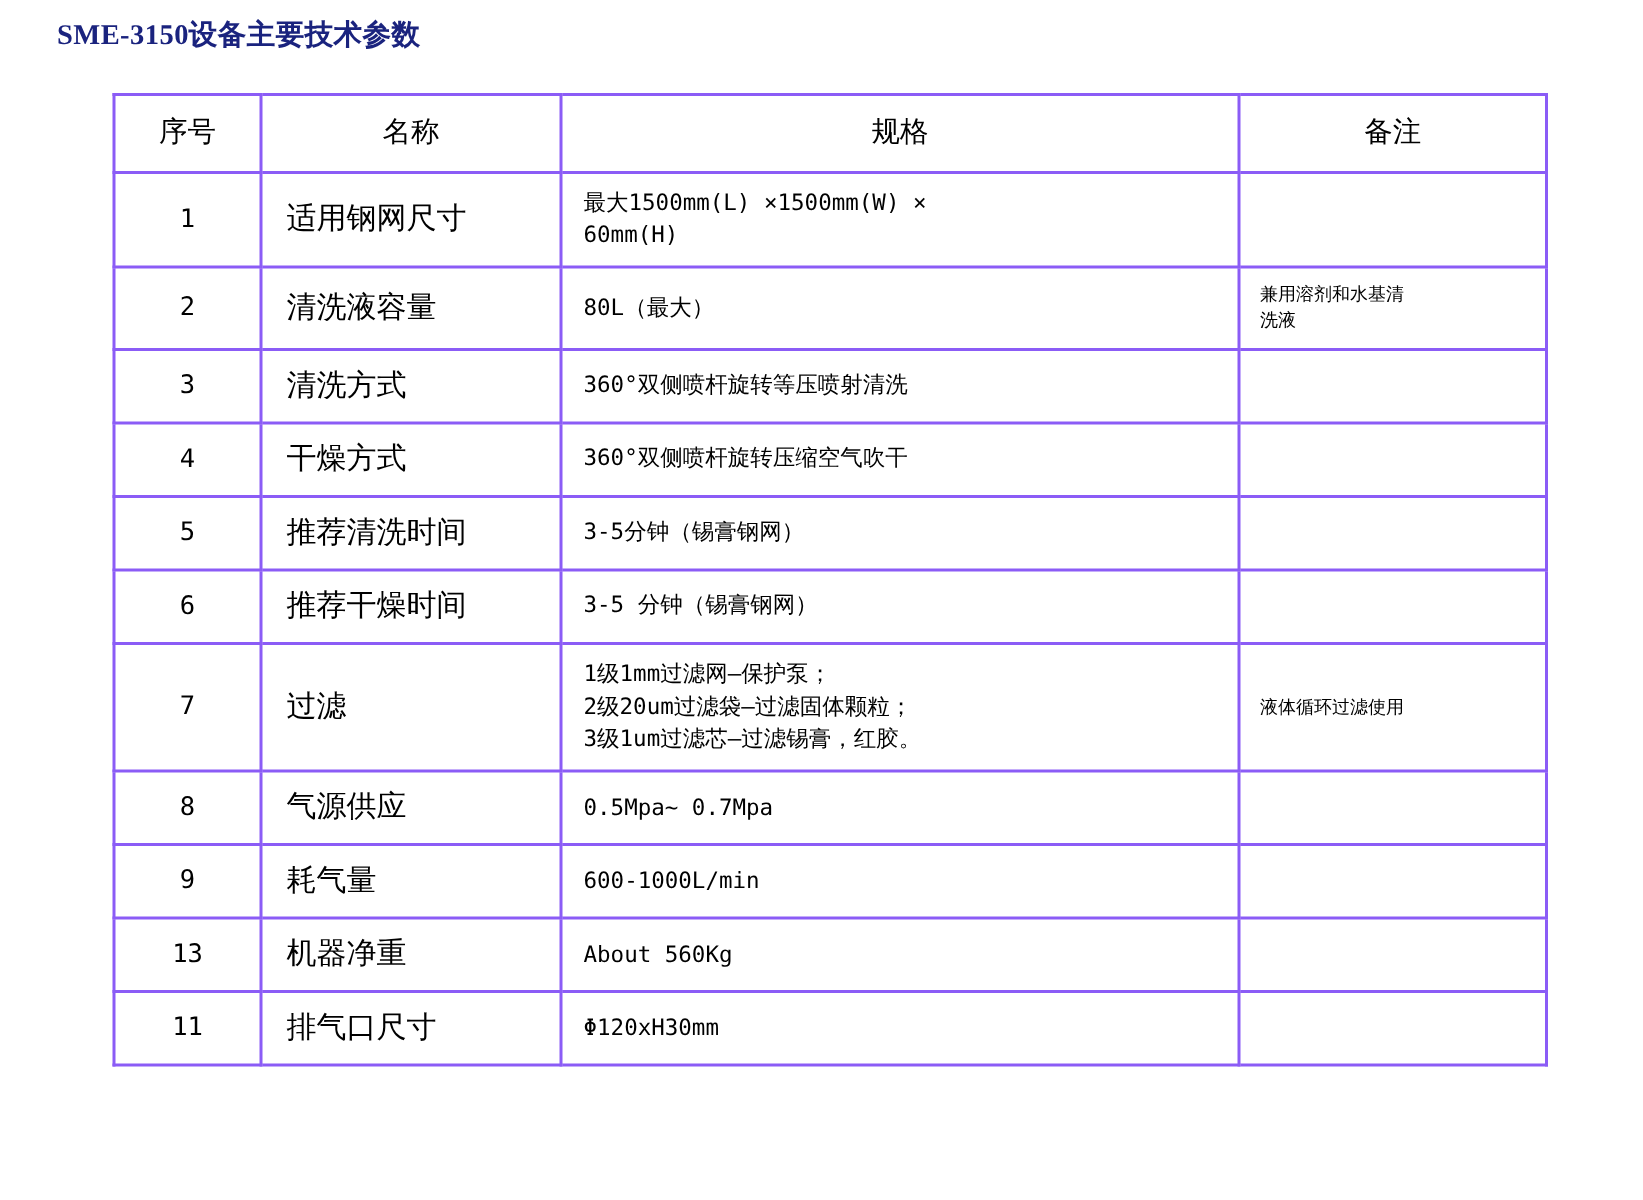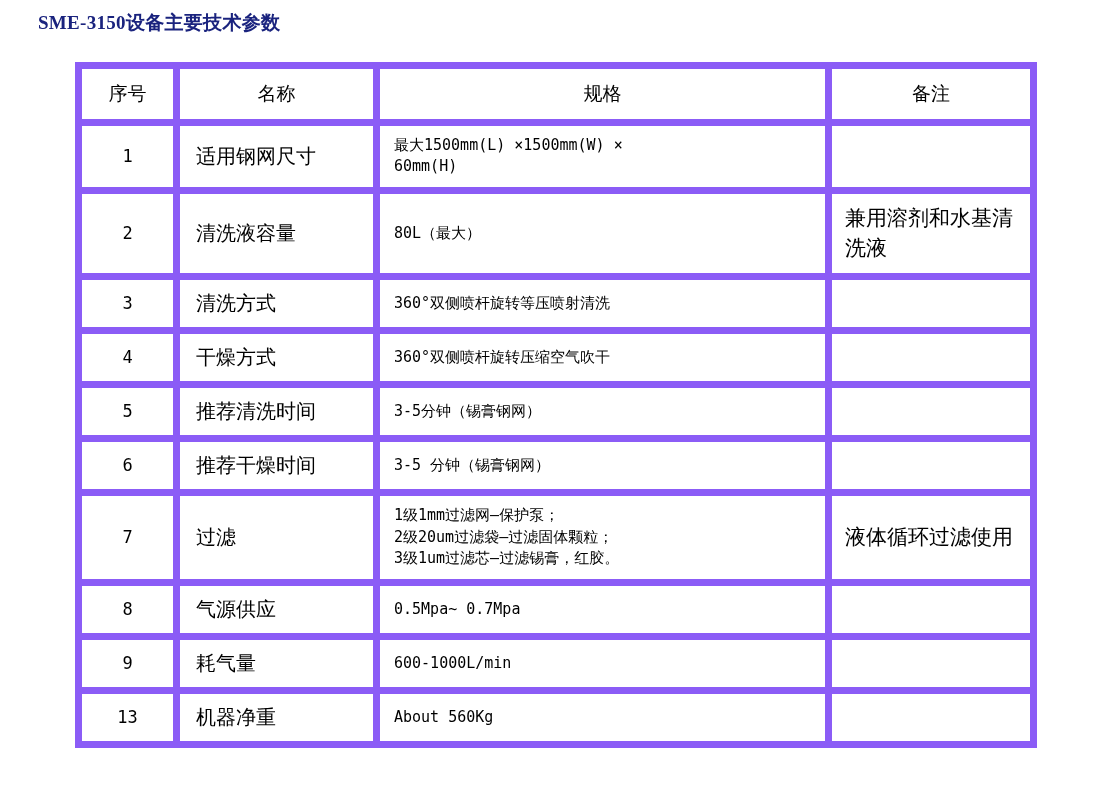--- a/index.html
+++ b/index.html
@@ -32,21 +32,21 @@
   }
   table.spec-table {
     position: absolute;
     left: 75px;
     top: 62px;
     width: 955px;
     border-collapse: collapse;
     table-layout: fixed;
   }
   table.spec-table td, table.spec-table th {
-    border: 7px solid #8b5cf6;
+    border: 2px solid #8b5cf6;
     padding: 0;
     vertical-align: middle;
     font-weight: normal;
   }
   .col-no    { width: 98px; }
   .col-name  { width: 200px; }
   .col-spec  { width: 452px; }
   .col-remark{ width: 205px; }
 
   th .cellpad {
@@ -72,21 +72,21 @@
   }
   td.c-spec .cellpad {
     text-align: left;
     font-family: "DejaVu Sans Mono", monospace;
     font-size: 15px;
     padding-left: 14px;
   }
   td.c-remark .cellpad {
     text-align: left;
     font-family: Liberation Serif, serif;
-    font-size: 21px;
+    font-size: 12px;
     padding-left: 13px;
   }
   .ln { display: block; }
 </style>
 </head>
 <body>
 
 <div class="page">
 
   <div class="doc-title">SME-3150设备主要技术参数</div>
@@ -292,16 +292,34 @@
             <div class="cellpad">
               <span class="ln">About 560Kg</span>
             </div>
           </td>
           <td class="c-remark">
             <div class="cellpad">
               <span class="ln"></span>
             </div>
           </td>
         </tr>
+        <tr>
+          <td class="c-no">
+            <div class="cellpad">11</div>
+          </td>
+          <td class="c-name">
+            <div class="cellpad">排气口尺寸</div>
+          </td>
+          <td class="c-spec">
+            <div class="cellpad">
+              <span class="ln">Φ120xH30mm</span>
+            </div>
+          </td>
+          <td class="c-remark">
+            <div class="cellpad">
+              <span class="ln"></span>
+            </div>
+          </td>
+        </tr>
       </tbody>
   </table>
 
 </div>
 
 </body></html>

